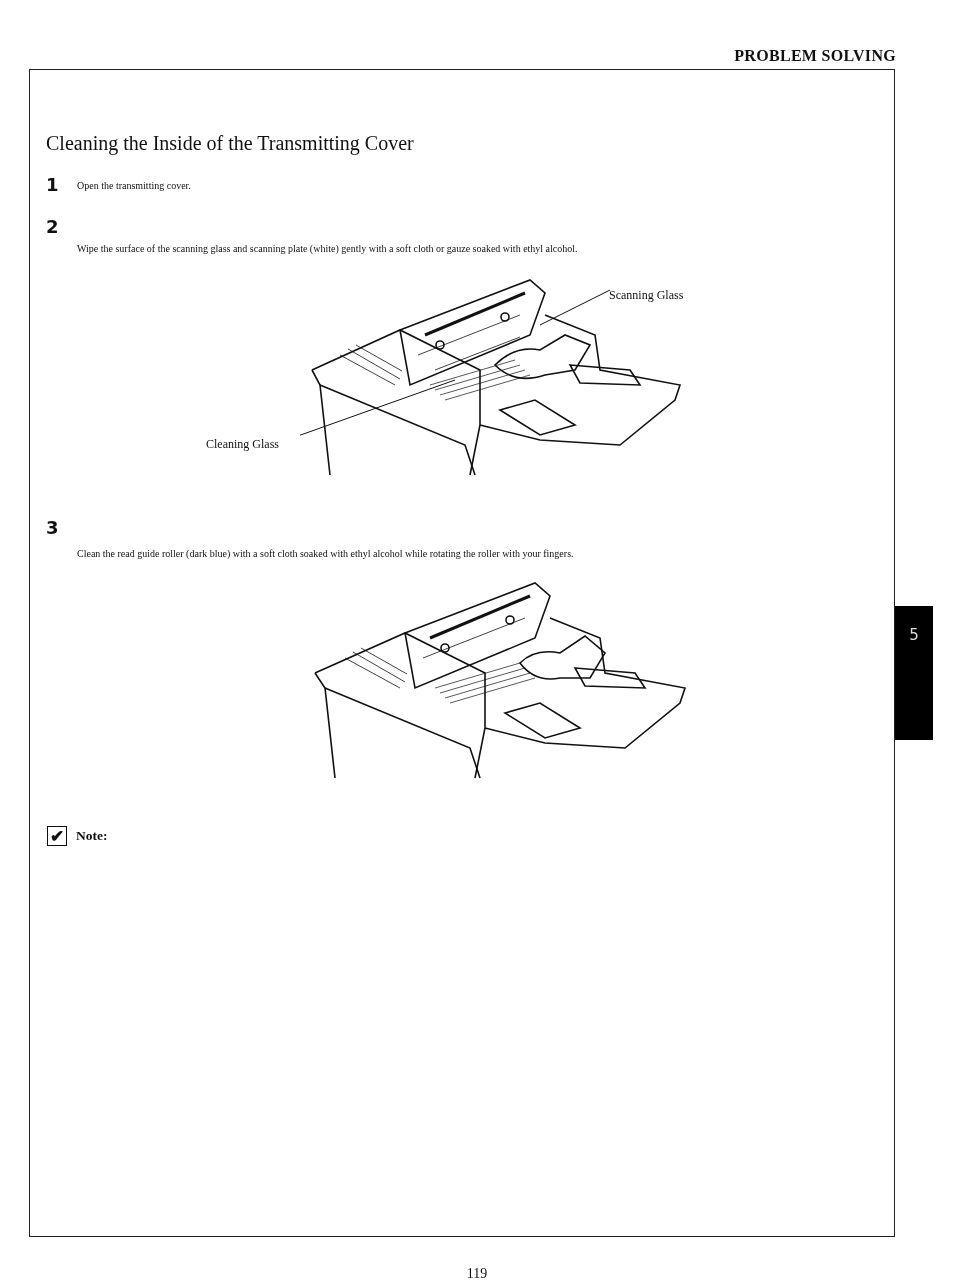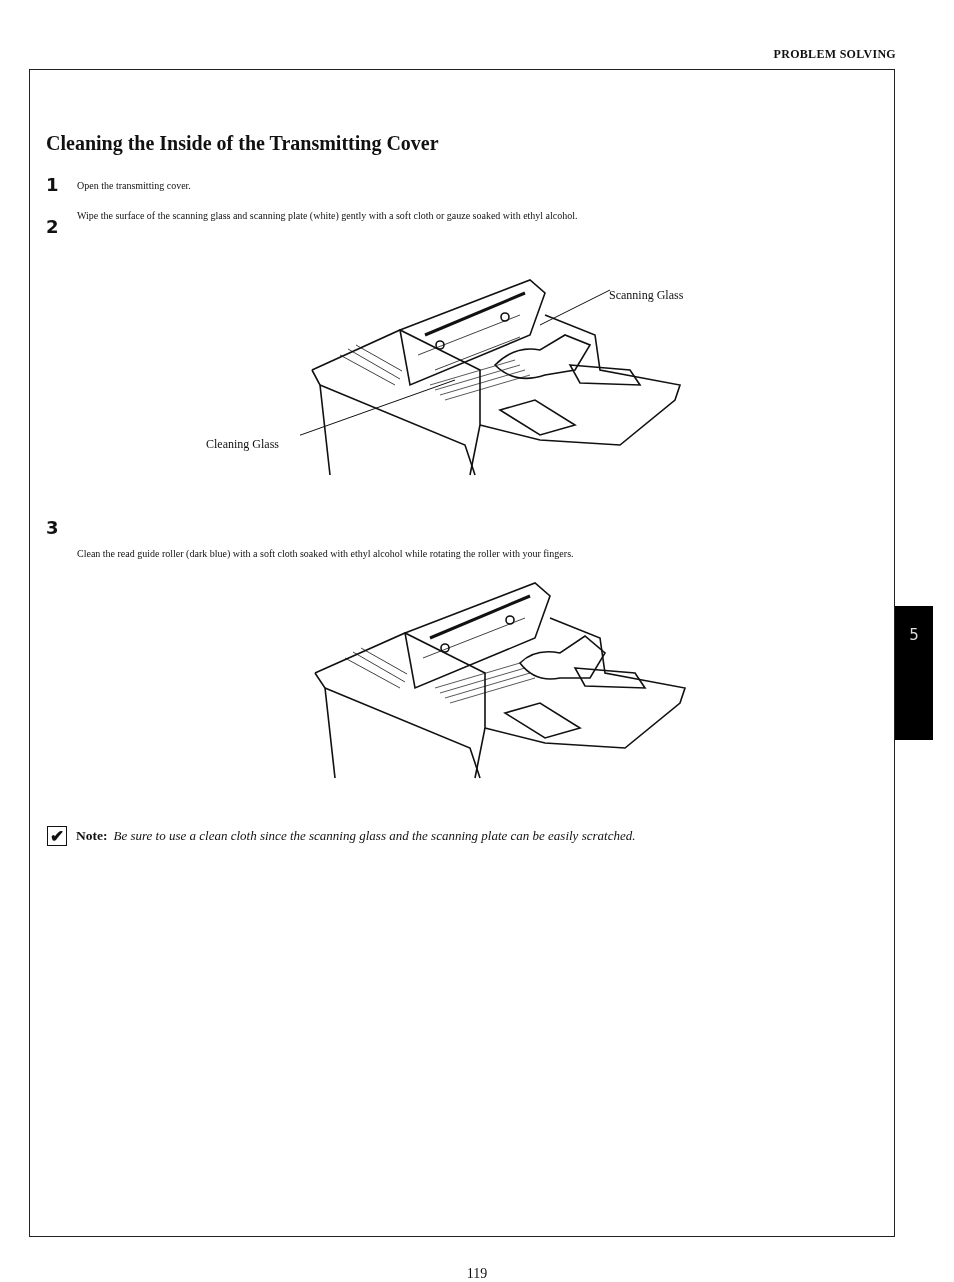--- a/index.html
+++ b/index.html
@@ -1,44 +1,44 @@
 <!DOCTYPE html>
 <html><head>
 <meta charset="utf-8">
 <style>
   html,body{margin:0;padding:0;background:#fff;}
   body{width:954px;height:1282px;position:relative;overflow:hidden;font-family:"Liberation Serif","DejaVu Serif",serif;color:#111;}
-  .section-header{position:absolute;right:58px;top:47px;font-size:12px;font-weight:bold;letter-spacing:0.3px;}
+  .section-header{position:absolute;right:58px;top:47px;font-size:16px;font-weight:bold;letter-spacing:0.3px;}
   .frame{position:absolute;left:29px;top:69px;width:866px;height:1168px;border:1.5px solid #222;box-sizing:border-box;}
-  .page-title{position:absolute;left:46px;top:132px;font-size:20px;font-weight:bold;}
+  .page-title{position:absolute;left:46px;top:132px;font-size:20px;font-weight:normal;}
   .step-num{position:absolute;left:46px;font-family:"DejaVu Sans","Liberation Sans",sans-serif;font-weight:bold;font-size:18px;}
   .step-text{position:absolute;left:77px;font-size:10px;}
   .callout{position:absolute;font-size:12px;}
   .figure{position:absolute;}
   .note{position:absolute;left:47px;top:826px;display:flex;align-items:center;font-size:13.5px;}
   .check-box{width:20px;height:20px;border:1.5px solid #111;display:flex;align-items:center;justify-content:center;font-size:17px;font-weight:bold;margin-right:9px;box-sizing:border-box;line-height:1;}
-  .note-label{font-weight:bold;margin-right:6px;}
+  .note-label{font-weight:bold;margin-right:12px;}
   .note-text{font-style:italic;font-size:13px;}
   .side-tab{position:absolute;left:895px;top:606px;width:38px;height:134px;background:#000;color:#ddd;font-family:"DejaVu Sans",sans-serif;font-size:15px;text-align:center;padding-top:20px;box-sizing:border-box;}
   .page-number{position:absolute;left:0;width:954px;top:1266px;text-align:center;font-size:14px;}
 </style>
 </head>
 <body>
 
 <div class="section-header">PROBLEM SOLVING</div>
 
 <div class="frame"></div>
 
 <div class="page-title">Cleaning the Inside of the Transmitting Cover</div>
 
 <div class="step-num" style="top:174px">1</div>
 <div class="step-text" style="top:180px">Open the transmitting cover.</div>
 
 <div class="step-num" style="top:216px">2</div>
-<div class="step-text" style="top:210px">Wipe the surface of the scanning glass and scanning plate (white) gently with a soft cloth or gauze soaked with ethyl alcohol.</div>
+<div class="step-text" style="top:243px">Wipe the surface of the scanning glass and scanning plate (white) gently with a soft cloth or gauze soaked with ethyl alcohol.</div>
 
 <svg class="figure" style="left:300px;top:275px" width="400" height="205" viewBox="0 0 400 205" fill="none" stroke="#111" stroke-width="1.6">
 
   <path d="M12 95 L100 55 L180 95 L180 150 L170 200"></path>
   <path d="M12 95 L20 110 L30 200"></path>
   <path d="M20 110 L165 170 L175 200"></path>
   <path d="M40 80 L95 110" stroke-width="0.8"></path>
     <path d="M48 74 L100 104" stroke-width="0.8"></path>
     <path d="M56 70 L102 96" stroke-width="0.8"></path>
 
@@ -81,20 +81,19 @@
   <path d="M125 110 L210 85 M130 115 L215 90 M135 120 L220 95 M140 125 L225 100" stroke-width="0.7"></path>
   <path d="M240 40 L290 60 L295 95 L375 110 L370 125 L315 170 L235 165 L175 150"></path>
   <path d="M195 135 L230 125 L270 150 L235 160 Z"></path>
   <path d="M265 90 L325 95 L335 110 L275 108 Z"></path>
   <path d="M210 85 Q225 70 250 75 L275 58 L295 75 L280 100 L250 100 Q225 105 210 85 Z"></path>
 </svg>
 
 <div class="note">
   <div class="check-box">✔</div>
   <span class="note-label">Note:</span>
-  <span class="note-text">Be sure to use a clean cloth since the scanning glass and the scanning plate can be easily scratched.</span>
 </div>
 
 <div class="side-tab">
   <span>5</span>
 </div>
 
 <div class="page-number">119</div>
 
 </body></html>

